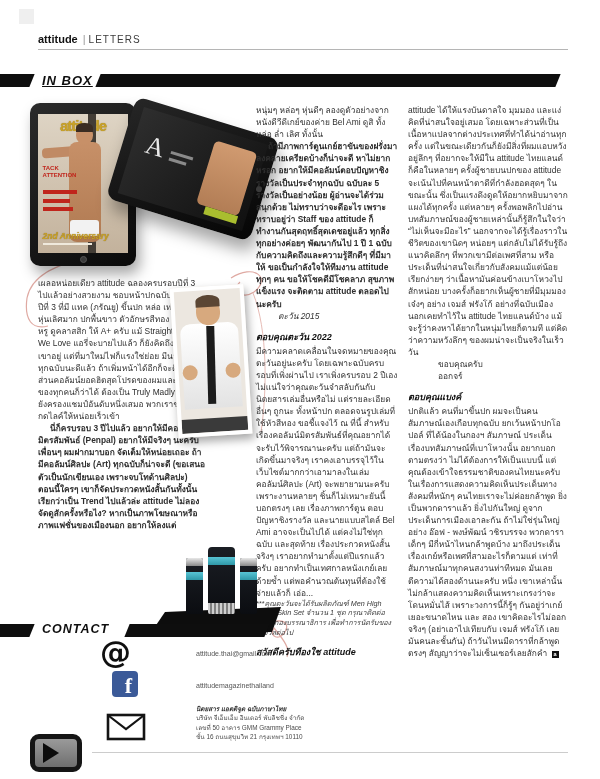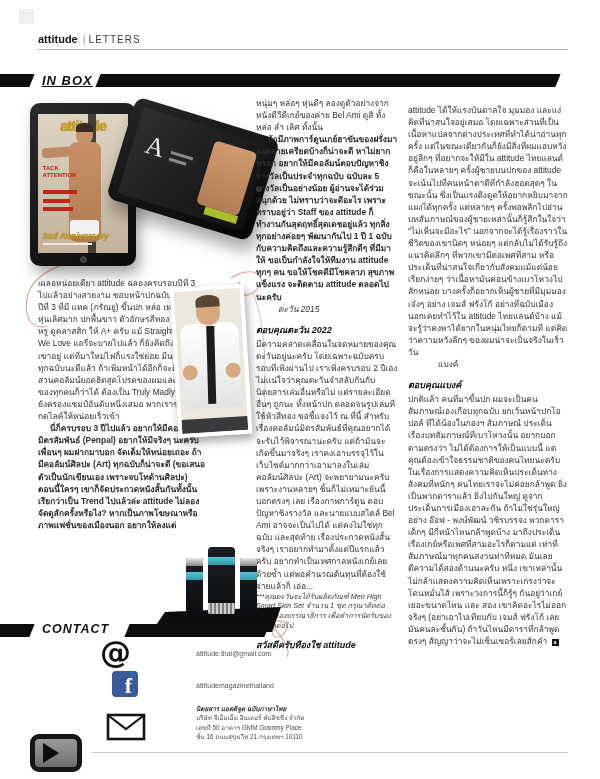--- a/index.html
+++ b/index.html
@@ -135,33 +135,34 @@
       <div class="c2-green"></div>
     </div>
     <div class="home"></div>
   </div>
 
   <div class="col" style="left:38px; top:277px; width:167px;">
     <p>เผลอหน่อยเดียว attitude ฉลองครบรอบปีที่ 3 ไปแล้วอย่างสวยงาม ชอบหน้าปกฉบับครบรอบปีที่ 3 ที่มี แทค (ภรัณยู) ขึ้นปก หล่อ เท่ เซ็กซี่ หุ่นเลิศมาก ปกพื้นขาว ตัวอักษรสีทอง เรียบแต่หรู ดูคลาสสิก ให้ A+ ครับ แม้ Straight Guy We Love แอรี่จะบายไปแล้ว ก็ยังคิดถึงผลงานเขาอยู่ แต่ที่มาใหม่ไฟก็แรงใช่ย่อย มีนายแบบคู่ทุกฉบับนะดีแล้ว ถ้าเพิ่มหน้าได้อีกก็จะดีมาก ส่วนคอลัมน์ยอดฮิตสุดโปรดของผมและเชื่อว่าของทุกคนก็ว่าได้ ต้องเป็น Truly Madly Deeply ยังครองแชมป์อันดับหนึ่งเสมอ พวกเราช่วยมากดไลค์ให้หน่อยเร็วเข้า</p>
     <p class="indent">นี่ก็ครบรอบ 3 ปีไปแล้ว อยากให้มีคอลัมน์มิตรสัมพันธ์ (Penpal) อยากให้มีจริงๆ นะครับ เพื่อนๆ ผมฝากมาบอก จัดเต็มให้หน่อยเถอะ ถ้ามีคอลัมน์ศิลปะ (Art) ทุกฉบับก็น่าจะดี (ขอเสนอตัวเป็นนักเขียนเอง เพราะจบโทด้านศิลปะ) ตอนนี้ใครๆ เขาก็จัดประกวดหนังสั้นกันทั้งนั้น เรียกว่าเป็น Trend ไปแล้วล่ะ attitude ไม่ลองจัดดูสักครั้งหรือไง? หากเป็นภาพโฆษณาหรือภาพแฟชั่นของเมืองนอก อยากให้ลงแต่</p>
   </div>
 
-  <div class="col" style="left:256px; top:97px; width:142px;">
+  <div class="col" style="left:256px; top:104px; width:142px;">
     <p>หนุ่มๆ หล่อๆ หุ่นดีๆ ลองดูตัวอย่างจากหนังดีวีดีเกย์ของค่าย Bel Ami ดูสิ ทั้งหล่อ ล่ำ เลิศ ทั้งนั้น</p>
     <p class="indent">ถ้ามีภาพการ์ตูนเกย์ฮาขันของฝรั่งมาลงคลายเครียดบ้างก็น่าจะดี หาไม่ยากหรอก อยากให้มีคอลัมน์ตอบปัญหาชิงรางวัลเป็นประจำทุกฉบับ ฉบับละ 5 รางวัลเป็นอย่างน้อย ผู้อ่านจะได้ร่วมสนุกด้วย ไม่ทราบว่าจะดีอะไร เพราะทราบอยู่ว่า Staff ของ attitude ก็ทำงานกันสุดฤทธิ์สุดเดชอยู่แล้ว ทุกสิ่งทุกอย่างค่อยๆ พัฒนากันไป 1 ปี 1 ฉบับกับความคิดถึงและความรู้สึกดีๆ ที่มีมาให้ ขอเป็นกำลังใจให้ทีมงาน attitude ทุกๆ คน ขอให้โชคดีมีโชคลาภ สุขภาพแข็งแรง จะติดตาม attitude ตลอดไปนะครับ</p>
     <p class="sig">ตะวัน 2015</p>
     <h4 class="letter-head">ตอบคุณตะวัน 2022</h4>
     <p>มีความคลาดเคลื่อนในจดหมายของคุณตะวันอยู่นะครับ โดยเฉพาะฉบับครบรอบที่เพิ่งผ่านไป เราเพิ่งครบรอบ 2 ปีเอง ไม่แน่ใจว่าคุณตะวันจำสลับกันกับนิตยสารเล่มอื่นหรือไม่ แต่รายละเอียดอื่นๆ ถูกนะ ทั้งหน้าปก ตลอดจนรูปเล่มที่ใช้หัวสีทอง ขอชี้แจงไว้ ณ ที่นี้ สำหรับเรื่องคอลัมน์มิตรสัมพันธ์ที่คุณอยากได้ จะรับไว้พิจารณานะครับ แต่ถ้ามันจะเกิดขึ้นมาจริงๆ เราคงเอาบรรจุไว้ในเว็บไซต์มากกว่าเอามาลงในเล่ม คอลัมน์ศิลปะ (Art) จะพยายามนะครับ เพราะงานหลายๆ ชิ้นก็ไม่เหมาะยันนี้บอกตรงๆ เลย เรื่องภาพการ์ตูน ตอบปัญหาชิงรางวัล และนายแบบสไตล์ Bel Ami อาจจะเป็นไปได้ แต่คงไม่ใช่ทุกฉบับ และสุดท้าย เรื่องประกวดหนังสั้น จริงๆ เราอยากทำมาตั้งแต่ปีแรกแล้วครับ อยากทำเป็นเทศกาลหนังเกย์เลยด้วยซ้ำ แต่พอคำนวณต้นทุนที่ต้องใช้จ่ายแล้วก็ เอ่อ...</p>
     <p class="note">***คุณตะวันจะได้รับผลิตภัณฑ์ Men High Smart Skin Set จำนวน 1 ชุด กรุณาติดต่อกลับที่กองบรรณาธิการ เพื่อทำการนัดรับของรางวัลต่อไป</p>
     <h4 class="letter-head">สวัสดีครับทีองใช attitude</h4>
   </div>
 
   <div class="col" style="left:408px; top:104px; width:160px;">
     <p>attitude ได้ให้แรงบันดาลใจ มุมมอง และแง่คิดที่น่าสนใจอยู่เสมอ โดยเฉพาะส่วนที่เป็นเนื้อหาแปลจากต่างประเทศที่ทำได้น่าอ่านทุกครั้ง แต่ในขณะเดียวกันก็ยังมีสิ่งที่ผมแอบหวังอยู่ลึกๆ ที่อยากจะให้มีใน attitude ไทยแลนด์ ก็คือในหลายๆ ครั้งผู้ชายบนปกของ attitude จะเน้นไปที่คนหน้าตาดีที่กำลังฮอตสุดๆ ในขณะนั้น ซึ่งเป็นแรงดึงดูดให้อยากหยิบมาจากแผงได้ทุกครั้ง แต่หลายๆ ครั้งพอพลิกไปอ่านบทสัมภาษณ์ของผู้ชายเหล่านั้นก็รู้สึกในใจว่า “ไม่เห็นจะมีอะไร” นอกจากจะได้รู้เรื่องราวในชีวิตของเขานิดๆ หน่อยๆ แต่กลับไม่ได้รับรู้ถึงแนวคิดลึกๆ ที่พวกเขามีต่อเพศที่สาม หรือประเด็นที่น่าสนใจเกี่ยวกับสังคมแม้แต่น้อย เรียกง่ายๆ ว่าเนื้อหามันค่อนข้างเบาโหวงไปสักหน่อย บางครั้งก็อยากเห็นผู้ชายที่มีมุมมองเจ๋งๆ อย่าง เจมส์ ฟรังโก้ อย่างที่ฉบับเมืองนอกเคยทำไว้ใน attitude ไทยแลนด์บ้าง แม้จะรู้ว่าคงหาได้ยากในหนุ่มไทยก็ตามที แต่คิดว่าความหวังลึกๆ ของผมน่าจะเป็นจริงในเร็ววัน</p>
-    <p class="sig" style="padding-left:30px; font-style:normal;">แบงค์</p>
+    <p class="sig" style="padding-left:30px; font-style:normal;">ขอบคุณครับ</p>
+    <p class="sig" style="padding-left:30px; font-style:normal;">ออกจร์</p>
     <h4 class="letter-head">ตอบคุณแบงค์</h4>
     <p><span>ปกติแล้ว คนที่มาขึ้นปก ผมจะเป็นคนสัมภาษณ์เองเกือบทุกฉบับ ยกเว้นหน้าปกโอปอล์ ที่ได้น้องในกองฯ สัมภาษณ์ ประเด็นเรื่องบทสัมภาษณ์ที่เบาโหวงนั้น อยากบอกตามตรงว่า ไม่ได้ต้องการให้เป็นแบบนี้ แต่คุณต้องเข้าใจธรรมชาติของคนไทยนะครับ ในเรื่องการแสดงความคิดเห็นประเด็นทางสังคมที่หนักๆ คนไทยเราจะไม่ค่อยกล้าพูด ยิ่งเป็นพวกดาราแล้ว ยิ่งไปกันใหญ่ ดูจากประเด็นการเมืองเอาละกัน ถ้าไม่ใช่รุ่นใหญ่อย่าง อ๊อฟ - พงษ์พัฒน์ วชิรบรรจง พวกดาราเด็กๆ มีกี่หน้าไหนกล้าพูดบ้าง มาถึงประเด็นเรื่องเกย์หรือเพศที่สามอะไรก็ตามแต่ เท่าที่สัมภาษณ์มาทุกคนสงวนท่าทีหมด มันเลยตีความได้สองด้านนะครับ หนึ่ง เขาเหล่านั้นไม่กล้าแสดงความคิดเห็นเพราะเกรงว่าจะโดนหมั่นไส้ เพราะวงการนี้ก็รู้ๆ กันอยู่ว่าเกย์เยอะขนาดไหน และ สอง เขาคิดอะไรไม่ออกจริงๆ (อย่าเอาไปเทียบกับ เจมส์ ฟรังโก้ เลย มันคนละชั้นกัน) ถ้าวันไหนมีดาราที่กล้าพูดตรงๆ สัญญาว่าจะไม่เซ็นเซอร์เลยสักคำ</span> <span class="endmark">a</span></p>
   </div>
 
   <div class="photo">
     <div class="ph-shirt"></div>
     <div class="ph-tie"></div>
     <div class="ph-head"></div>
     <div class="ph-hair"></div>
     <div class="ph-fist-l"></div>

